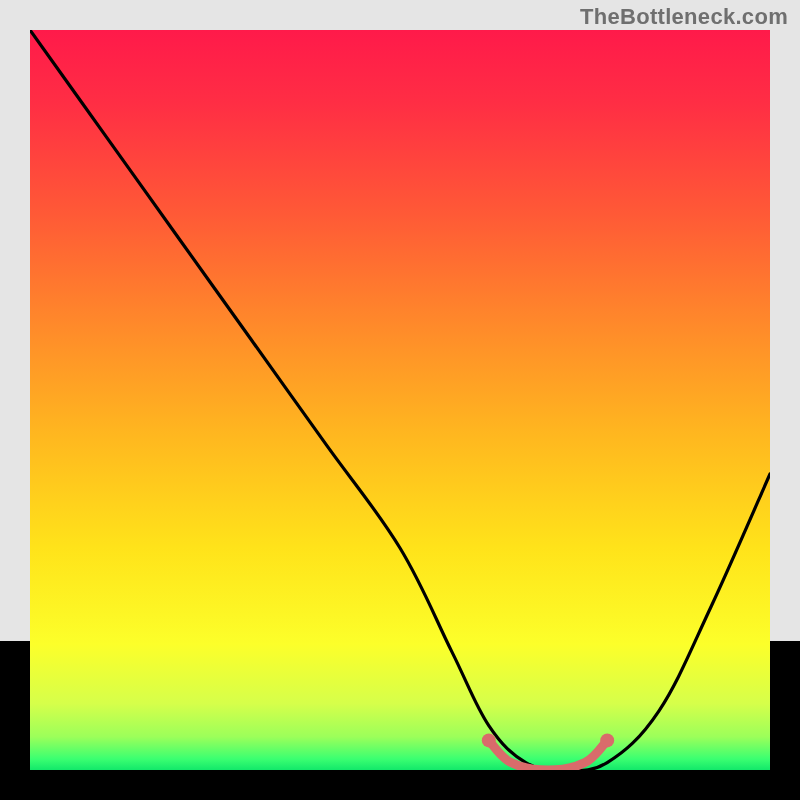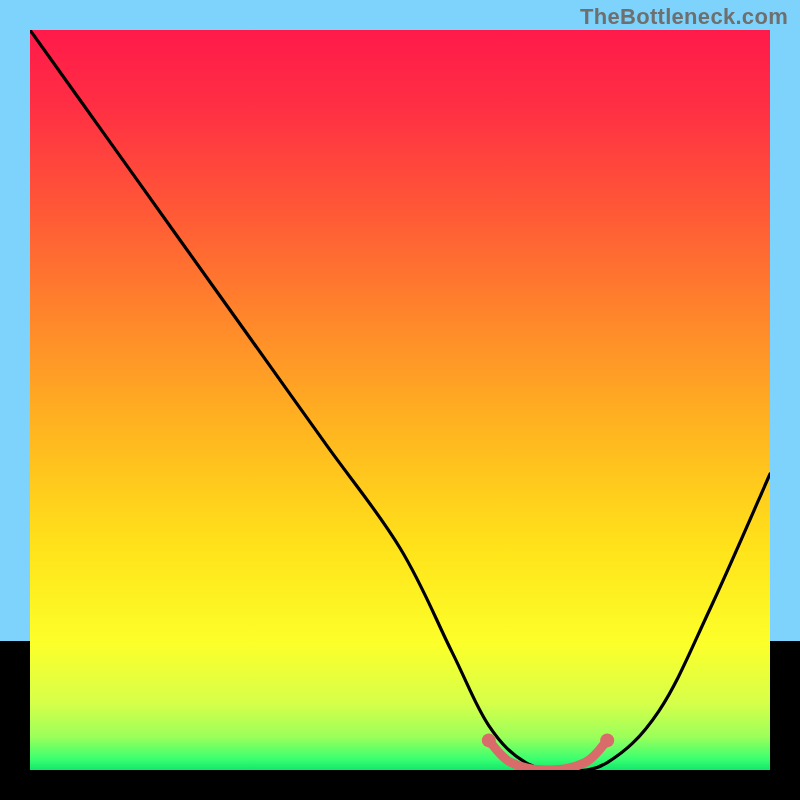--- a/index.html
+++ b/index.html
@@ -1,21 +1,21 @@
 <!DOCTYPE html>
 <html><head>
 <meta charset="utf-8">
 <style>
   * { margin: 0; padding: 0; box-sizing: border-box; }
   html, body { width: 800px; height: 800px; overflow: hidden; background: #000; }
   .frame {
     position: relative;
     width: 800px;
     height: 641px;
-    background: #7dd3fc;
+    background: #e5e5e5;
   }
   .watermark {
     position: absolute;
     top: 4px;
     right: 12px;
     font-family: Arial, Helvetica, sans-serif;
     font-size: 22px;
     font-weight: 600;
     color: #6f6f6f;
     letter-spacing: 0.3px;

